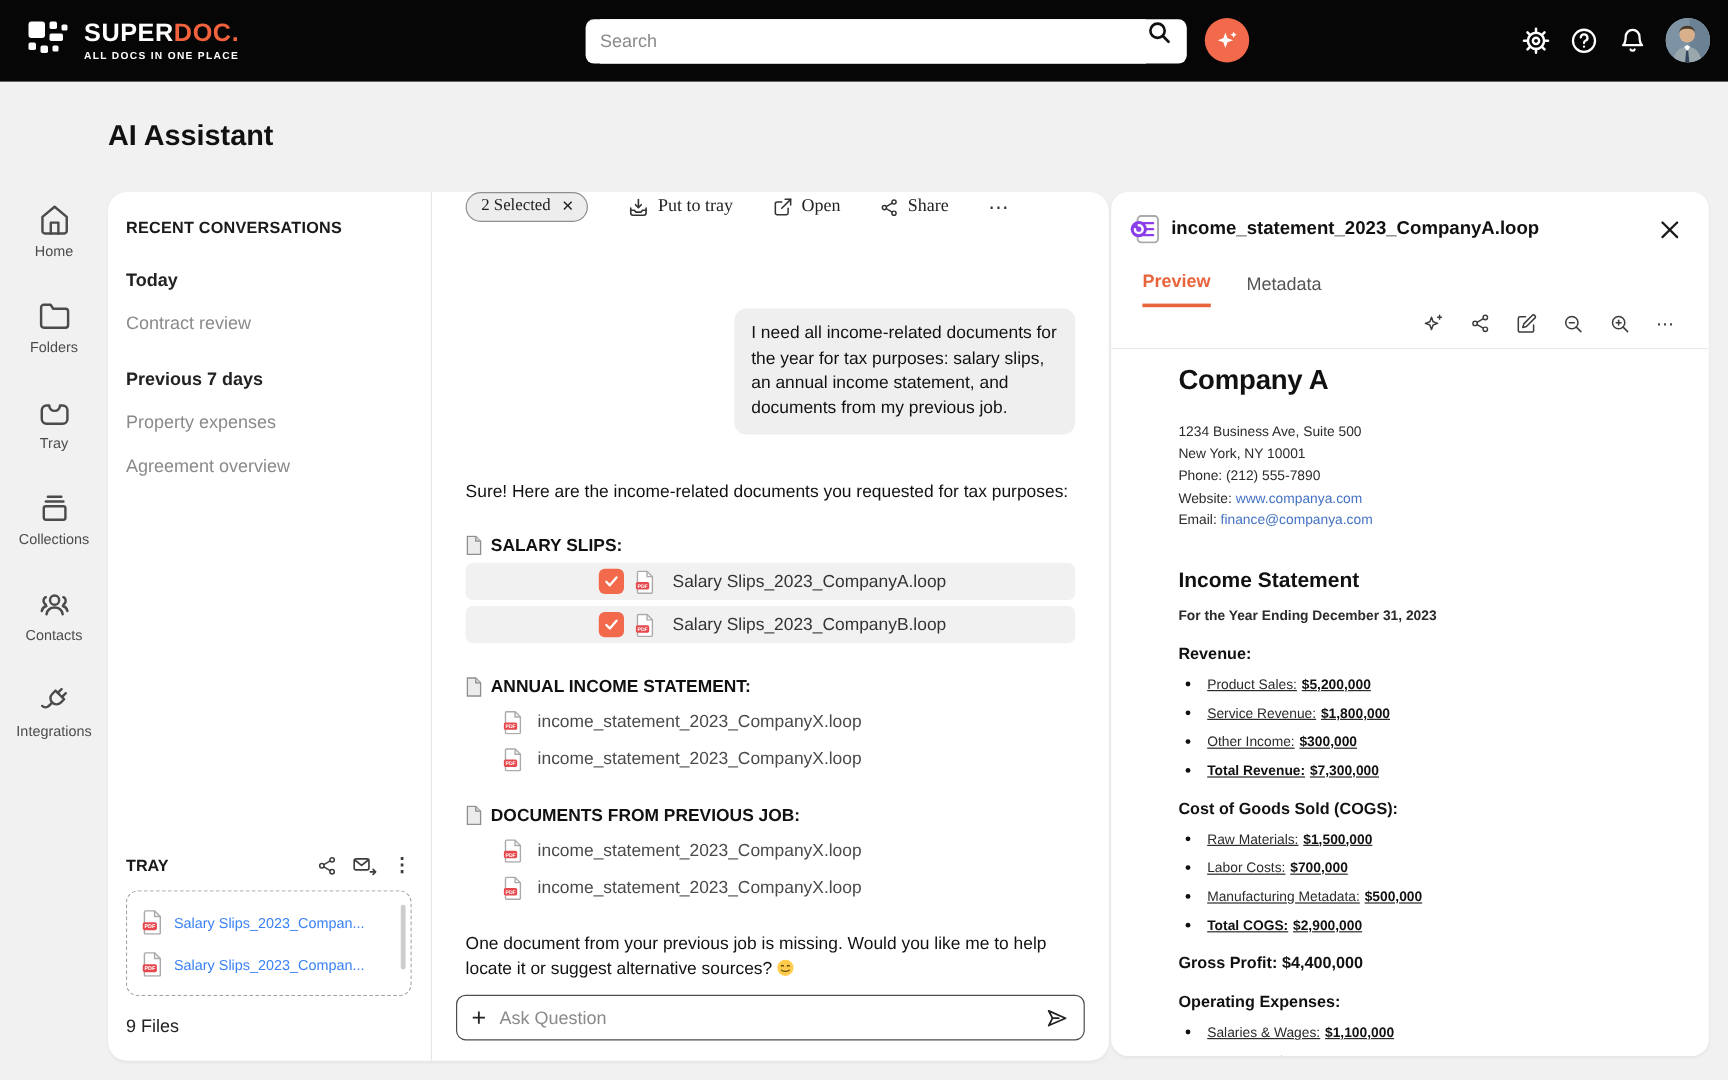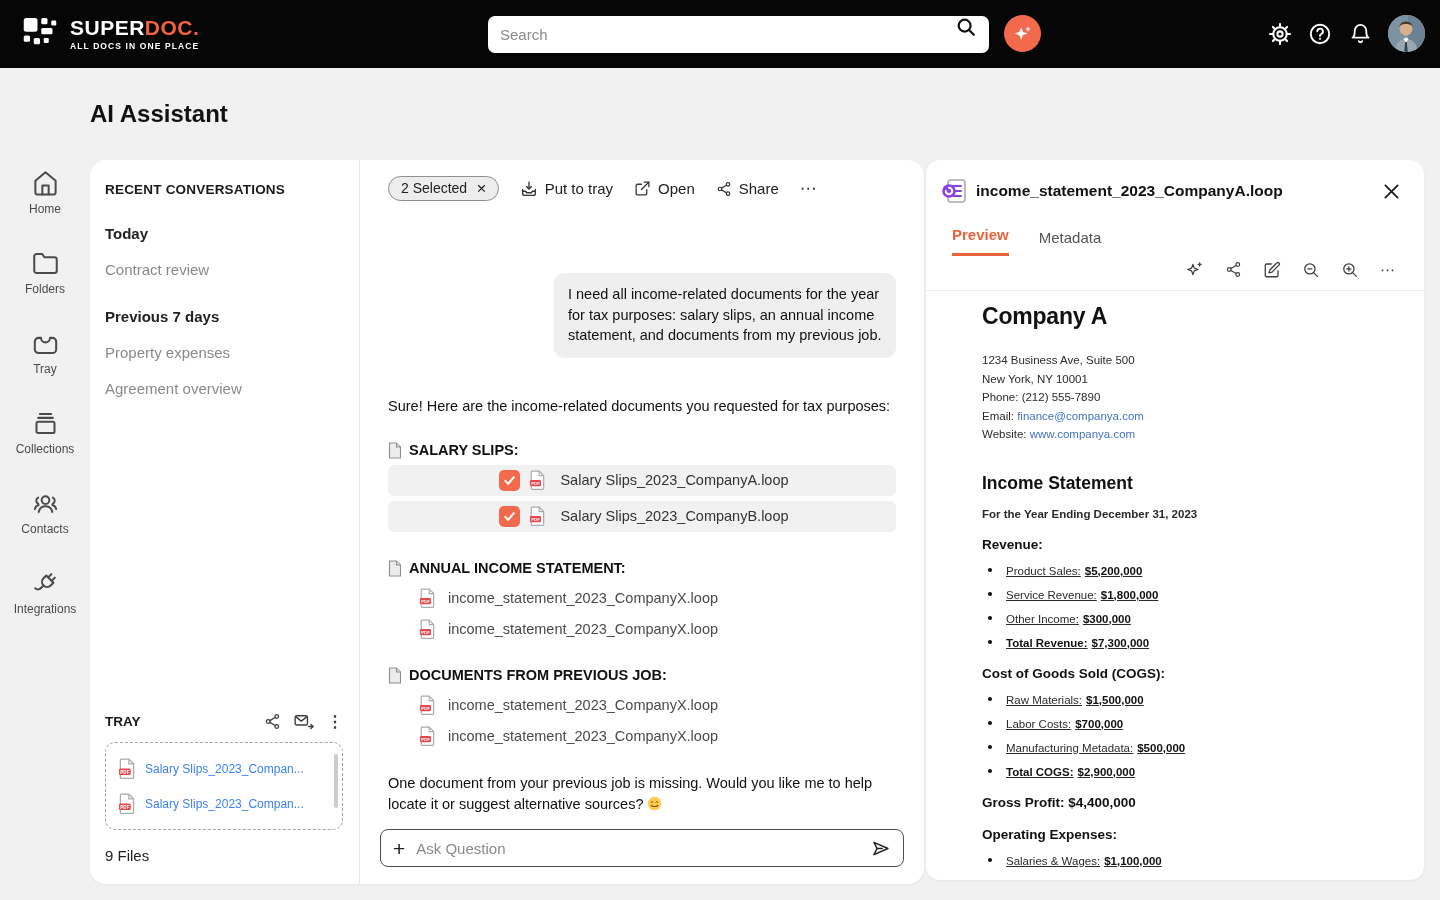--- a/index.html
+++ b/index.html
@@ -48,28 +48,28 @@
   .tray-icons { margin-left:auto; display:flex; align-items:center; gap:13px; color:#3d3d3d; }
   .tray-box { margin-top:12px; border:1.5px dashed #a3a3a3; border-radius:10px; padding:8px 10px 8px 12px; position:relative; }
   .tray-file { display:flex; align-items:center; gap:10px; height:35px; cursor:pointer; }
   .tray-file .fname { font-size:12px; color:#3b82f6; white-space:nowrap; overflow:hidden; }
   .tray-scrollbar { position:absolute; right:4px; top:11px; width:4px; height:54px; border-radius:2px; background:#cdcdcd; }
   .tray-count { margin-top:17px; font-size:15px; color:#222; }
   .kebab { font-size:16px; font-weight:700; color:#3d3d3d; line-height:1; }
 
   
   .chat-col { flex:1; position:relative; padding:0 28px; }
-  .chat-toolbar { margin-top:16px; display:flex; align-items:center; gap:21px; }
+  .chat-toolbar { display:flex; align-items:center; gap:33px;font-family:Liberation Serif, serif; }
   .sel-pill { display:flex; align-items:center; gap:9px; border:1px solid #8f8f8f; background:#ededed; border-radius:14px; padding:3px 11px 4px 12px; font-size:14px; color:#222; cursor:pointer; }
   .sel-pill .x { font-size:12.5px; color:#222; }
   .chat-tool { display:flex; align-items:center; gap:7px; font-size:15px; color:#222; cursor:pointer; }
   .chat-tool .ic { color:#333; }
   .more-h { font-size:17px; letter-spacing:1px; color:#333; cursor:pointer; }
 
-  .user-bubble { margin-left:auto; margin-top:72px; width:342px; background:#efefef; border-radius:10px; padding:11px 14px 12px; font-size:14.5px; line-height:1.42; color:#111; }
+  .user-bubble { margin-left:auto; margin-top:72px; width:284px; background:#efefef; border-radius:10px; padding:11px 14px 12px; font-size:14.5px; line-height:1.42; color:#111; }
   .ai-intro { margin-top:38px; font-size:14.5px; line-height:1.45; color:#111; }
 
   .doc-section-head { margin-top:25px; display:flex; align-items:center; gap:7px; font-size:14.5px; font-weight:700; color:#111; }
   .file-row-checked { margin-top:6px; height:31px; background:#f1f1f1; border-radius:6px; display:flex; align-items:center; padding-left:4px; cursor:pointer;justify-content:center; }
   .file-row-checked + .file-row-checked { margin-top:5px; }
   .checkbox { width:21px; height:21px; border-radius:5px; background:#f2694c; display:flex; align-items:center; justify-content:center; flex:none; cursor:pointer; }
   .file-row-checked .pdf-ic { margin-left:9px; }
   .file-row-checked .fname { margin-left:15px; font-size:14.5px; color:#333; }
   .file-row-plain { margin-top:11px; display:flex; align-items:center; padding-left:31px; cursor:pointer; }
   .file-row-plain .fname { margin-left:13px; font-size:14.5px; color:#4a4a4a; }
@@ -491,22 +491,22 @@
     </svg>
     <span class="pv-more">⋯</span>
   </div>
 
   <div class="doc-body">
     <div class="doc-company">Company A</div>
     <div class="doc-address">
       <div>1234 Business Ave, Suite 500</div>
       <div>New York, NY 10001</div>
       <div>Phone: (212) 555-7890</div>
+      <div><span>Website:</span> <span class="doc-link">www.companya.com</span></div>
       <div><span>Email:</span> <span class="doc-link">finance@companya.com</span></div>
-      <div><span>Website:</span> <span class="doc-link">www.companya.com</span></div>
     </div>
 
     <div class="doc-h2">Income Statement</div>
     <div class="doc-sub">For the Year Ending December 31, 2023</div>
 
     <div class="doc-h3">Revenue:</div>
     <ul class="doc-ul">
       <li>
           <span class="dot"></span>
           <span class="lbl">Product Sales:</span>

